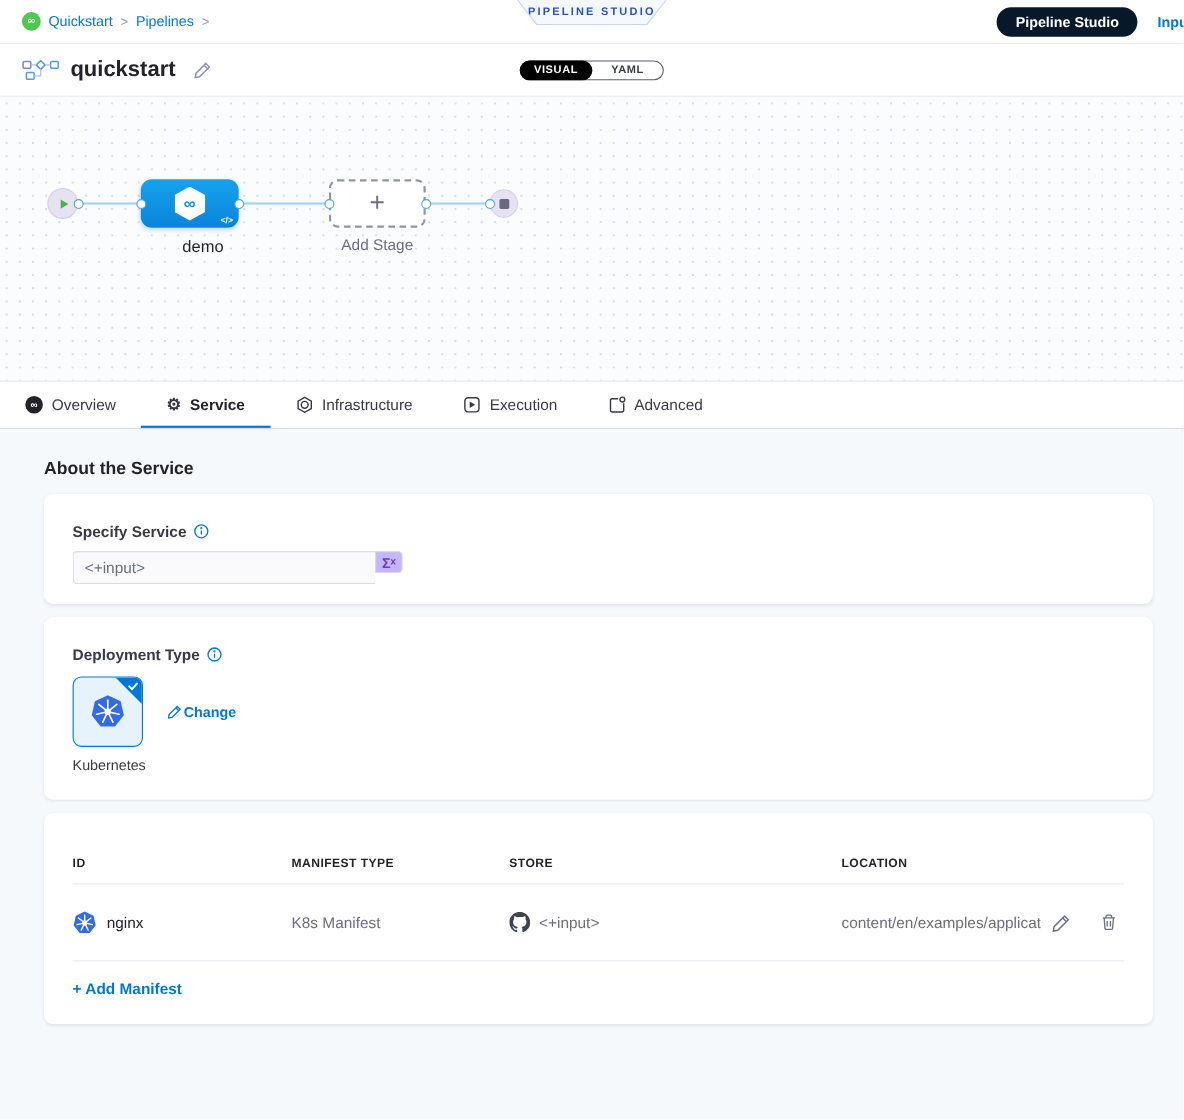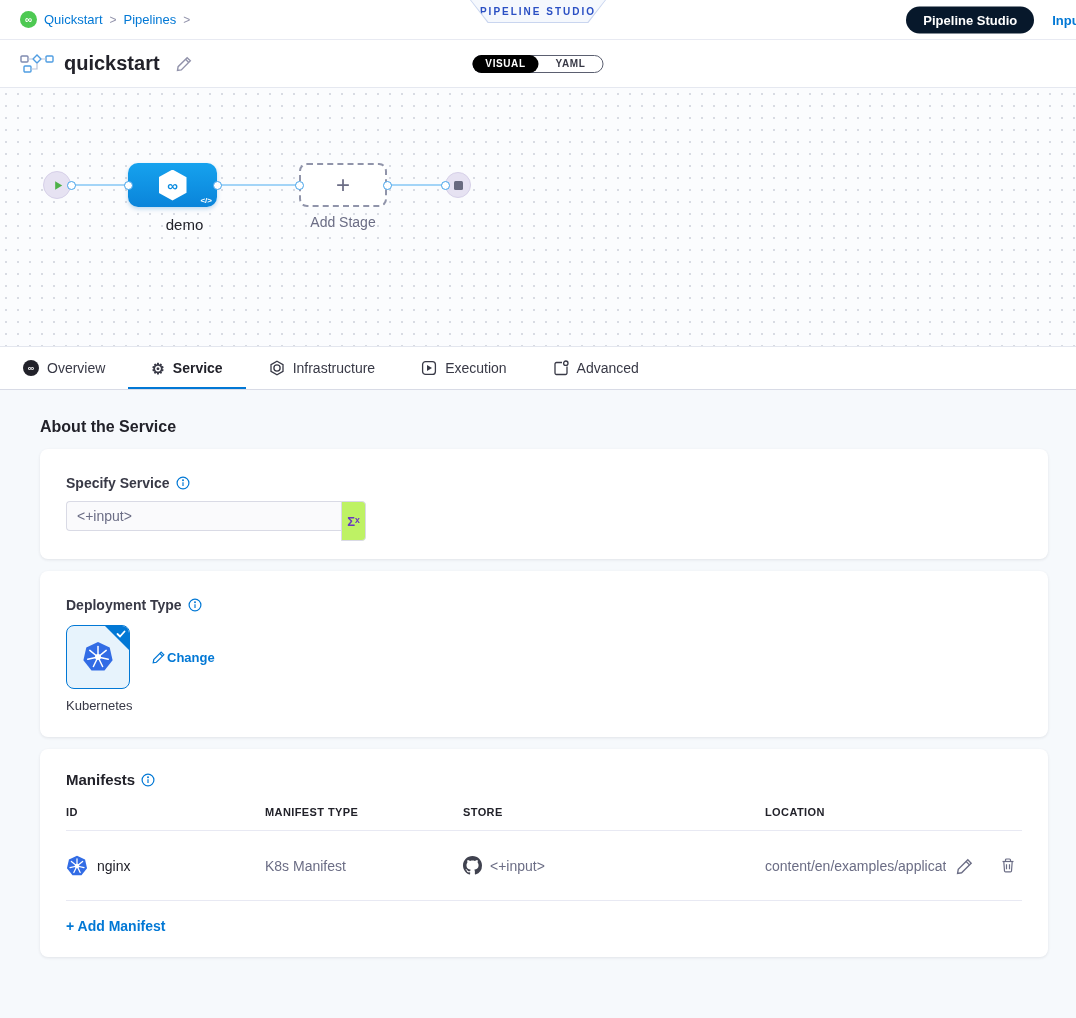--- a/index.html
+++ b/index.html
@@ -50,21 +50,21 @@
   .gear-glyph { font-size:15px; line-height:1; color:#383946; }
 
   
   .content { height:628px; background:#f6f9fc; padding:28px 28px 0 40px; }
   .section-heading { font-size:16px; font-weight:bold; color:#22222a; }
   .card { background:#fff; border-radius:8px; box-shadow:0 1px 3px rgba(40,41,61,.10); margin-top:13px; }
   .card1 { padding:26px 26px 18px 26px; }
   .field-label { display:flex; align-items:center; gap:6px; font-size:14px; font-weight:bold; color:#383946; }
   .input-row { display:flex; margin-top:10px; }
   .text-input { width:275px; height:30px; border:1px solid #d9dae5; border-right:none; border-radius:4px 0 0 4px; background:#fafafc; padding:0 10px; font-size:14px; color:#6b6d85; font-family:"Liberation Sans",sans-serif; }
-  .expr-btn { width:25px; height:40px; border:1px solid #d9dae5; border-radius:0 4px 4px 0; background:#bef264; color:#6938c0; font-size:13px; font-weight:bold; cursor:pointer; display:flex; align-items:center; justify-content:center; }
+  .expr-btn { width:25px; height:20px; border:1px solid #d9dae5; border-radius:0 4px 4px 0; background:#c4b5fd; color:#6938c0; font-size:13px; font-weight:bold; cursor:pointer; display:flex; align-items:center; justify-content:center; }
   .heading2 { margin-top:30px; }
   .card2 { padding:26px 26px 24px 26px; margin-top:12px; }
   .k8s-tile { position:relative; margin-top:12px; width:64px; height:64px; border:1px solid #0278d5; border-radius:8px; background:#e7f3fc; display:flex; align-items:center; justify-content:center; cursor:pointer; overflow:hidden; }
   .tile-corner { position:absolute; top:0; right:0; width:0; height:0; border-top:24px solid #0278d5; border-left:24px solid transparent; }
   .tile-check { position:absolute; top:3px; right:3px; }
   .tile-row { display:flex; align-items:center; gap:22px; }
   .change-link { display:flex; align-items:flex-start; gap:1px; color:#0278d5; font-size:13px; font-weight:bold; cursor:pointer; margin-top:12px; }
   .tile-caption { margin-top:9px; font-size:13px; color:#383946; }
   .card3 { padding:22px 26px 22px 26px; margin-top:12px; }
   .manifests-heading { display:flex; align-items:center; gap:6px; font-size:15px; font-weight:bold; color:#22222a; }
@@ -260,30 +260,20 @@
             <path d="M10.5 2.5 l3 3 L5 14 l-3.6.6 L2 11z"></path>
               <path d="M9 4 l3 3"></path>
           </svg>
           <span>Change</span>
         </div>
       </div>
       <div class="tile-caption">Kubernetes</div>
     </div>
 
     <div class="card card3">
-      <div class="manifests-heading">
-        <span>Manifests</span>
-        <span>
-          <svg width="14" height="14" viewBox="0 0 14 14" fill="none" stroke="#0278d5" stroke-width="1.2">
-            <circle cx="7" cy="7" r="5.9"></circle>
-              <path d="M7 6.3 V10"></path>
-              <circle cx="7" cy="4.2" r="0.4" fill="#0278d5"></circle>
-          </svg>
-        </span>
-      </div>
 
       <div class="mtable">
         <div class="mhead">
           <span>ID</span>
           <span>MANIFEST TYPE</span>
           <span>STORE</span>
           <span>LOCATION</span>
         </div>
         <div class="mrow">
           <span class="cell-id">

